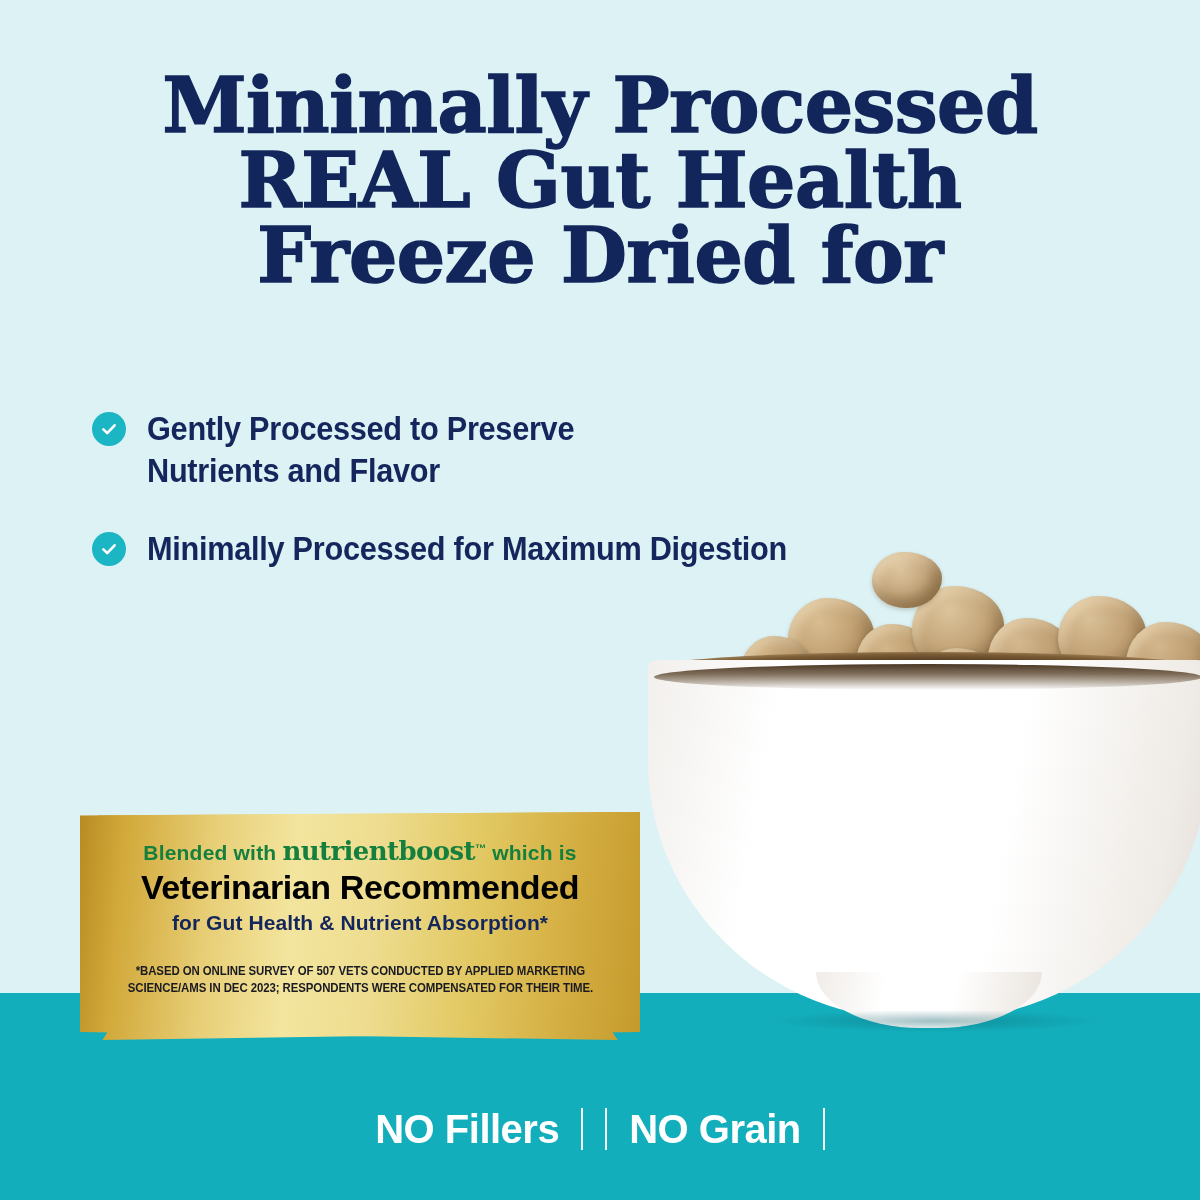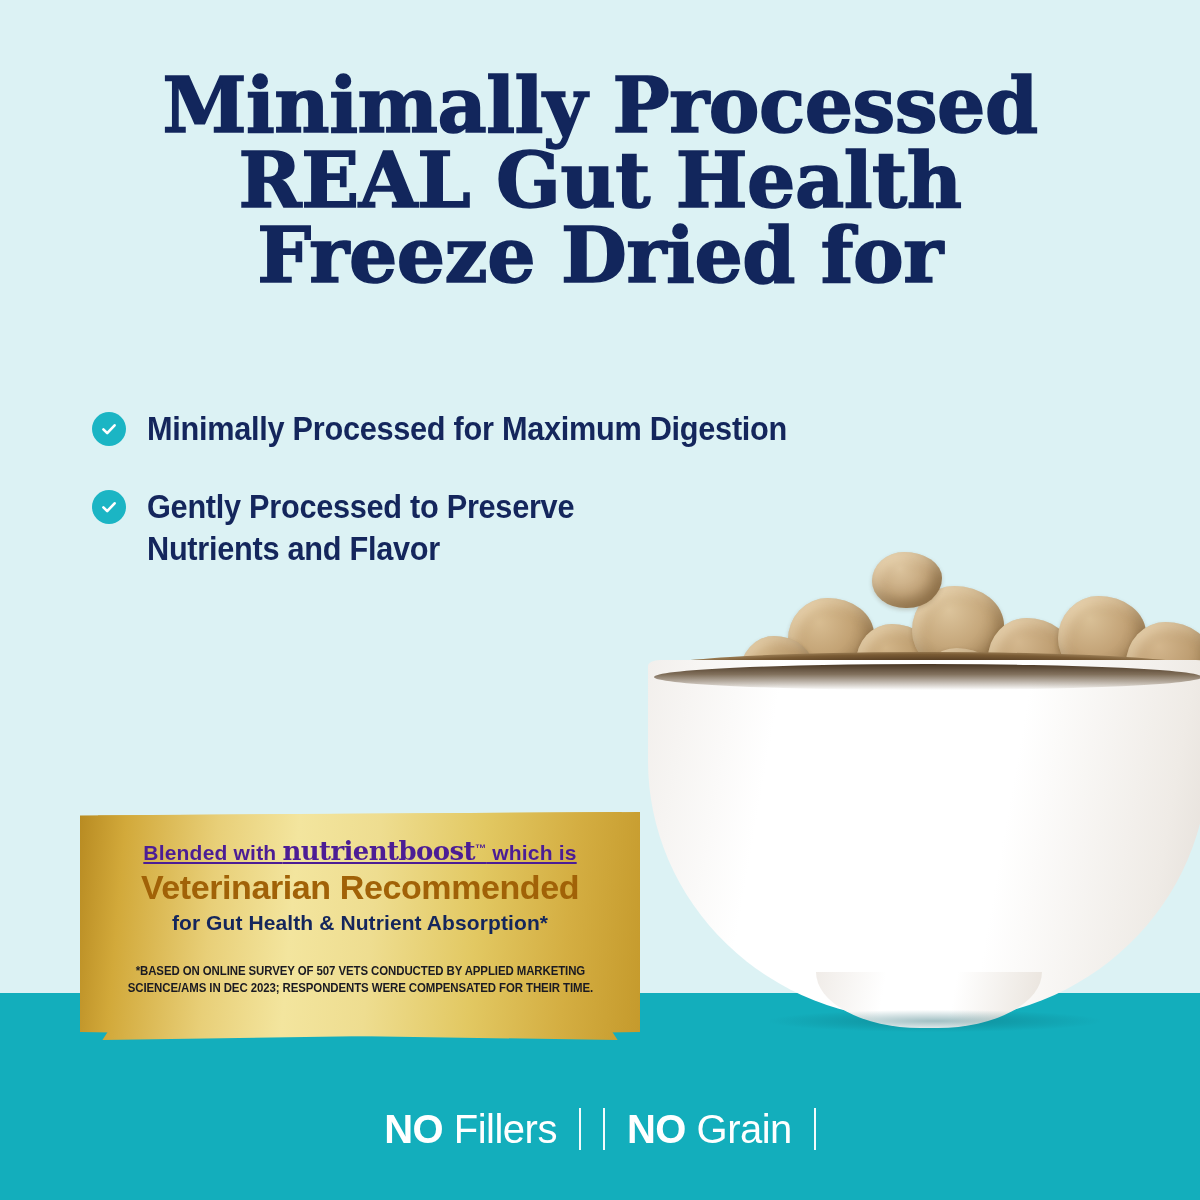--- a/index.html
+++ b/index.html
@@ -130,30 +130,30 @@
       90.4% 74%, 92.8% 88%, 96.0% 100%,
       0% 96.5%
     );
   }
   .badge-inner {
     position:absolute; inset:0;
     display:flex; flex-direction:column; align-items:center;
     padding-top:24px;
   }
   .badge-l1 {
-    font-size:21px; font-weight:700; color:#4c1d95;
-    letter-spacing:0.2px; white-space:nowrap;text-decoration:underline;
+    font-size:21px; font-weight:700; color:#15803d;
+    letter-spacing:0.2px; white-space:nowrap;
   }
   .badge-l1 .nb {
     font-family:"DejaVu Serif","Liberation Serif",serif;
     font-weight:700; font-size:26px; letter-spacing:-0.6px;
   }
   .badge-l1 .tm { font-size:11px; vertical-align:super; }
   .badge-l2 {
-    font-size:34px; font-weight:700; color:#a16207;
+    font-size:34px; font-weight:700; color:#000000;
     letter-spacing:-0.4px; margin-top:2px; white-space:nowrap;
   }
   .badge-l3 {
     font-size:21px; font-weight:700; color:#14265c;
     letter-spacing:0.1px; margin-top:4px; white-space:nowrap;
   }
   .badge-fine {
     margin-top:28px;
     font-size:13px; font-weight:700; color:#1a1a22;
     line-height:1.28; text-align:center;
@@ -164,21 +164,21 @@
 
   
   .footer-claims {
     position:absolute; left:0; top:1093px; width:1200px; height:72px;
     display:flex; align-items:center; justify-content:center;
     gap:22px;
     color:#ffffff;
   }
   .claim { font-size:40px; letter-spacing:-0.5px; white-space:nowrap; }
   .claim .no { font-weight:700; }
-  .claim .what { font-weight:400; }
+  .claim .what { font-weight:700; }
   .sep {
     width:2px; height:42px; background:#ffffff; opacity:.95;
     flex:0 0 auto;
   }
 </style>
 </head>
 <body>
 
 <div id="stage">
 
@@ -214,31 +214,31 @@
   </div>
 
   <div class="bullets">
 
     <div class="bullet-row">
       <span class="check-badge">
         <svg width="20" height="20" viewBox="0 0 20 20" aria-hidden="true">
           <path d="M4.4 10.3 L8.2 14.1 L15.6 6.3" fill="none" stroke="#ffffff" stroke-width="2.6" stroke-linecap="round" stroke-linejoin="round"></path>
         </svg>
       </span>
-      <span class="bullet-text">Minimally Processed for Maximum Digestion</span>
+      <span class="bullet-text" style="white-space:pre-line">Gently Processed to Preserve
+Nutrients and Flavor</span>
     </div>
 
     <div class="bullet-row">
       <span class="check-badge">
         <svg width="20" height="20" viewBox="0 0 20 20" aria-hidden="true">
           <path d="M4.4 10.3 L8.2 14.1 L15.6 6.3" fill="none" stroke="#ffffff" stroke-width="2.6" stroke-linecap="round" stroke-linejoin="round"></path>
         </svg>
       </span>
-      <span class="bullet-text" style="white-space:pre-line">Gently Processed to Preserve
-Nutrients and Flavor</span>
+      <span class="bullet-text">Minimally Processed for Maximum Digestion</span>
     </div>
 
 
   </div>
 
   <div class="badge">
     <div class="badge-bg"></div>
     <div class="badge-bg2"></div>
     <div class="badge-inner">
       <div class="badge-l1">

